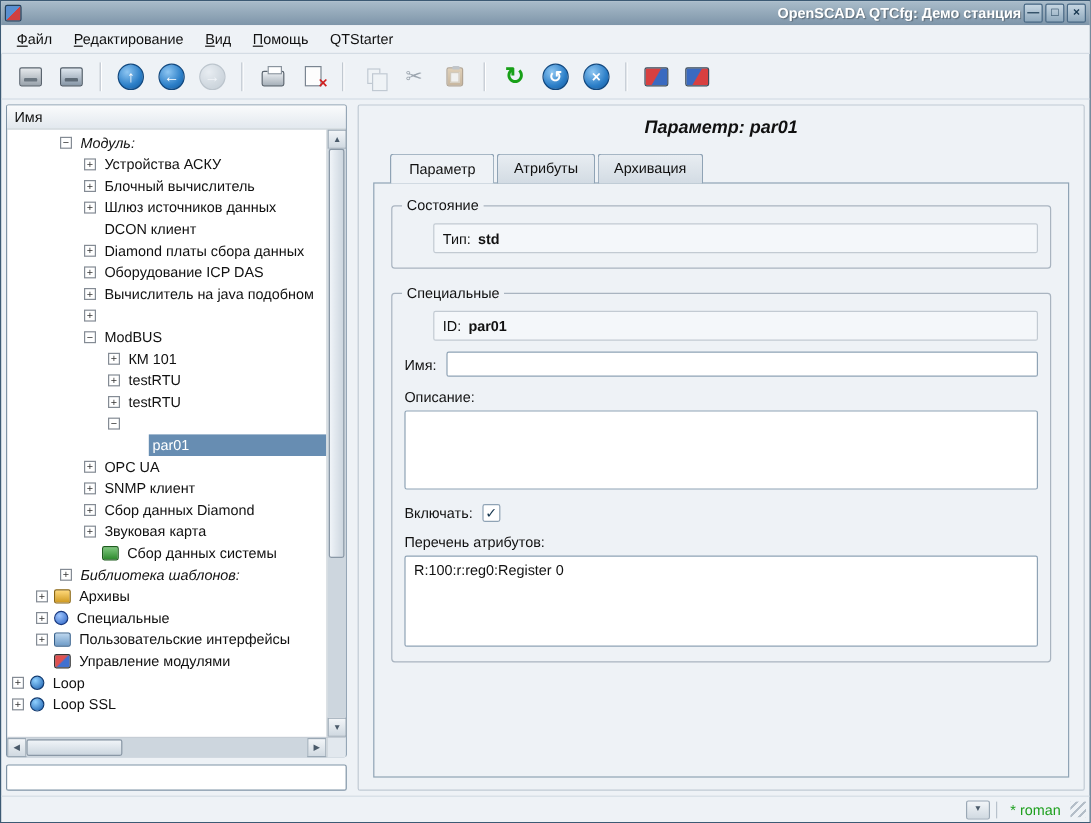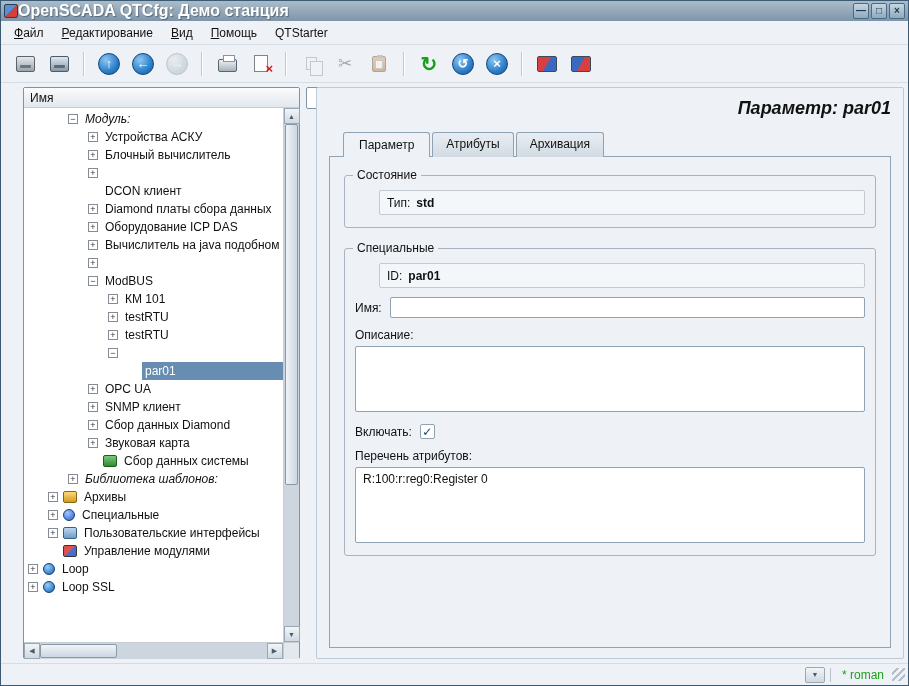--- a/index.html
+++ b/index.html
@@ -3,21 +3,21 @@
 <meta charset="utf-8">
 <style>
   html,body{margin:0;padding:0;background:#aab4be;}
   body{width:909px;height:686px;font-family:"Liberation Sans","DejaVu Sans",sans-serif;font-size:12px;color:#111;}
   *{box-sizing:border-box;}
   .window{width:909px;height:686px;border:1px solid #3c5a74;background:#eef2f6;display:flex;flex-direction:column;}
 
   
   .titlebar{height:20px;flex:none;background:linear-gradient(180deg,var(--titlebar-a,#a9bcca),var(--titlebar-b,#7e95a9));display:flex;align-items:center;padding:0 3px;color:#fff;}
   .app-icon{width:14px;height:14px;flex:none;background:linear-gradient(135deg,#5a8fd0 50%,#d04040 50%);border:1px solid #23415c;border-radius:2px;}
-  .title{flex:1;text-align:left;font-weight:bold;font-size:16px;text-shadow:1px 1px 1px rgba(0,0,0,.35);white-space:nowrap;overflow:hidden;}
+  .title{flex:1;text-align:right;font-weight:bold;font-size:12px;text-shadow:1px 1px 1px rgba(0,0,0,.35);white-space:nowrap;overflow:hidden;}
   .winbtns{display:flex;flex:none;}
   .wbtn{width:16px;height:16px;margin-left:2px;background:linear-gradient(#c6d6e2,#8fa9bd);border:1px solid #4a6a86;border-radius:2px;color:#16364f;font-size:10px;line-height:14px;text-align:center;font-weight:bold;}
 
   
   .menubar{height:24px;flex:none;display:flex;align-items:center;padding:0 4px;background:#eef2f6;border-bottom:1px solid #d4dce4;}
   .menu-item{padding:3px 9px;white-space:nowrap;}
 
   
   .toolbar{height:38px;flex:none;display:flex;align-items:center;padding:0 8px;gap:2px;border-bottom:1px solid #d4dce4;}
   .tb-btn{width:32px;height:32px;padding:0;background:none;border:1px solid transparent;display:flex;align-items:center;justify-content:center;}
@@ -40,21 +40,21 @@
   .ic-paste{width:14px;height:16px;background:linear-gradient(#cfa86e,#9a7038);border:1px solid #6a4a20;border-radius:2px;}
   .ic-paste::after{content:"";position:absolute;left:2px;top:3px;right:2px;bottom:2px;background:#f4f1ea;border:1px solid #b09a78;}
   .ic-paste::before{content:"";position:absolute;left:4px;top:-2px;width:6px;height:3px;background:#8a8f95;border-radius:1px;}
   .ic-refresh{font-size:20px;color:#18a018;font-weight:bold;}
   .ic-mod,.ic-mod2{width:20px;height:16px;border:1px solid #3a4a5a;border-radius:2px;}
   .ic-mod{background:linear-gradient(120deg,#d84040 48%,#3a6ac0 52%);}
   .ic-mod2{background:linear-gradient(120deg,#3a6ac0 48%,#d84040 52%);}
 
   
   .content{flex:1;display:flex;padding:4px;gap:3px;min-height:0;}
-  .left{width:284px;flex:none;display:flex;flex-direction:row;gap:6px;min-height:0;margin-left:18px;}
+  .left{width:284px;flex:none;display:flex;flex-direction:column;gap:6px;min-height:0;}
   .tree-frame{flex:1;border:1px solid #7f93a5;background:#fff;display:flex;flex-direction:column;min-height:0;border-radius:2px;}
   .tree-header{height:20px;flex:none;background:linear-gradient(#fafbfc,#e2e8ee);border-bottom:1px solid #c5cdd5;padding:3px 6px;}
   .tree-body{flex:1;display:flex;min-height:0;}
   .tree-rows{flex:1;overflow:hidden;padding-top:2px;}
   .trow{height:18px;display:flex;align-items:center;white-space:nowrap;}
   .tindent{flex:none;}
   .exp{flex:none;width:10px;height:10px;border:1px solid #848b94;background:#fff;font-size:9px;line-height:8px;text-align:center;color:#333;margin-right:4px;}
   .exp.hidden{visibility:hidden;}
   .row-body{flex:1;display:flex;align-items:center;height:18px;overflow:hidden;min-width:0;}
   .trow.sel .row-body{background:var(--sel,#678db2);color:#fff;}
@@ -79,21 +79,21 @@
   .sb-track.h{height:16px;}
   .sb-thumb.h{top:1px;bottom:1px;left:0;width:34%;background:linear-gradient(#f0f4f8,#ccd6df);}
   .scroll-corner{width:16px;height:16px;flex:none;background:#e2e8ee;border-left:1px solid #c5cdd5;}
 
   .filter{height:22px;flex:none;border:1px solid #7f93a5;border-radius:2px;padding:2px 5px;background:#fff;font:inherit;}
 
   .splitter{width:3px;flex:none;}
 
   
   .right{flex:1;border:1px solid #c0cad4;background:#eef2f6;padding:6px 12px 10px;display:flex;flex-direction:column;min-width:0;border-radius:2px;}
-  .panel-title{text-align:right;font-size:18px;font-weight:bold;font-style:italic;margin:4px 0 12px;}
+  .panel-title{text-align:center;font-size:15px;font-weight:bold;font-style:italic;margin:4px 0 12px;}
   .tabs{display:flex;padding-left:14px;position:relative;z-index:2;}
   .tab{padding:4px 13px;border:1px solid #8fa3b5;border-bottom:none;border-radius:3px 3px 0 0;background:linear-gradient(#e8edf2,#d2dbe3);margin-right:2px;position:relative;top:1px;}
   .tab.active{background:#eef2f6;padding:5px 15px;}
   .tab-frame{flex:1;border:1px solid #8fa3b5;padding:18px 14px 12px;display:flex;flex-direction:column;gap:20px;min-height:0;}
   .group{border:1px solid #a9b4c0;border-radius:3px;position:relative;padding:14px 10px 12px;flex:none;}
   .legend{position:absolute;top:-8px;left:8px;background:#eef2f6;padding:0 4px;}
   .subpanel{border:1px solid #c2cad2;background:#f4f7fa;height:25px;display:flex;align-items:center;padding:0 7px;gap:6px;border-radius:2px;margin-left:24px;}
   .bold{font-weight:bold;}
   .formrow{display:flex;align-items:center;margin-top:9px;gap:8px;}
   .text-input{flex:1;height:21px;border:1px solid #8fa3b5;border-radius:2px;padding:1px 4px;background:#fff;font:inherit;}
@@ -212,20 +212,23 @@
               <div class="trow">
                 <span class="tindent" style="width: 64px;"></span>
                 <span class="exp">+</span>
                 <span class="row-body">
                   <span class="tlabel">Блочный вычислитель</span>
                 </span>
               </div>
               <div class="trow">
                 <span class="tindent" style="width: 64px;"></span>
                 <span class="exp">+</span>
+                <span class="row-body">
+                  <span class="tlabel">Шлюз источников данных</span>
+                </span>
               </div>
               <div class="trow">
                 <span class="tindent" style="width: 64px;"></span>
                 <span class="exp hidden"></span>
                 <span class="row-body">
                   <span class="tlabel">DCON клиент</span>
                 </span>
               </div>
               <div class="trow">
                 <span class="tindent" style="width: 64px;"></span>

